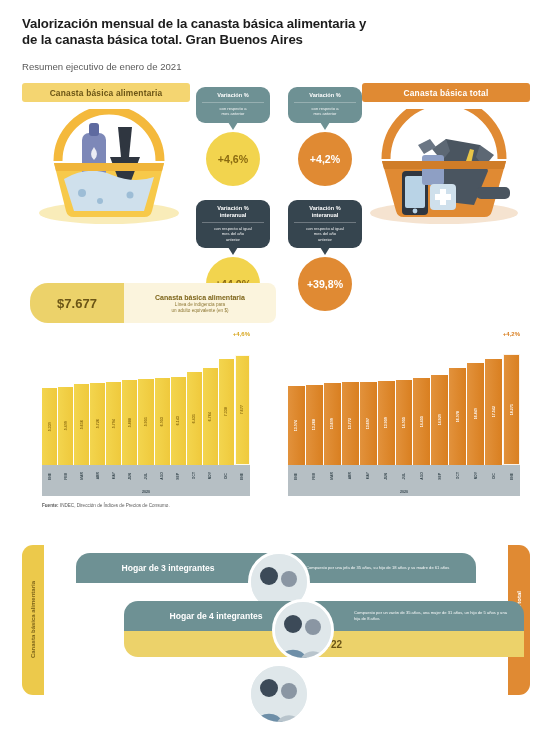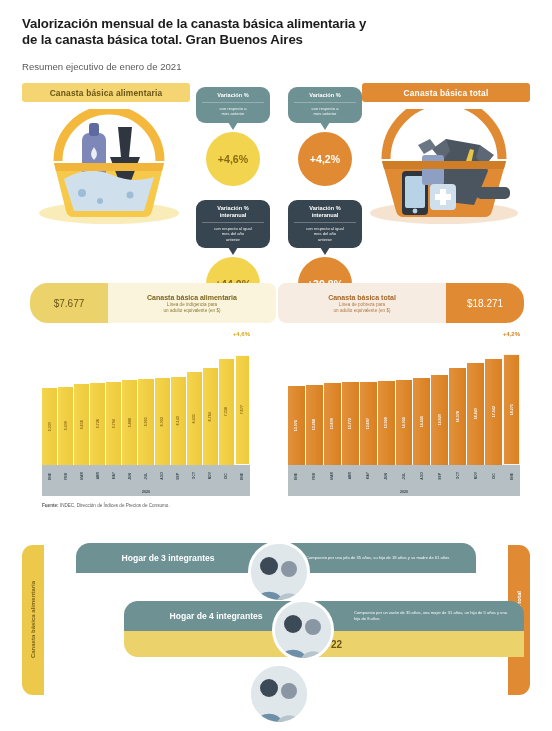--- a/index.html
+++ b/index.html
@@ -64,22 +64,22 @@
     font-size:10.6px;font-weight:bold;
   }
   .circ.yel{background:#f2d44e;color:#8a6a10;}
   .circ.ora{background:#e08a33;color:#ffffff;}
 
   
   .vcard{position:absolute;height:40px;display:flex;align-items:stretch;}
   .vcard.left{left:30px;width:246px;}
   .vcard.right{right:28px;width:246px;}
   .vamt{
-    width:78px;display:flex;align-items:center;justify-content:center;
-    font-size:10px;font-weight:normal;
+    width:94px;display:flex;align-items:center;justify-content:center;
+    font-size:13px;font-weight:bold;
   }
   .vtxt{flex:1;display:flex;flex-direction:column;align-items:center;
     justify-content:center;text-align:center;padding:0 6px;}
   .vtxt .vt{font-size:7px;font-weight:bold;line-height:9px;}
   .vtxt .vd{font-size:4.6px;line-height:6px;opacity:.85;}
 
   .vcard.left .vamt{background:#ecd26a;color:#6b5516;
     border-radius:18px 0 0 18px;}
   .vcard.left .vtxt{background:#fbf4dd;color:#7d6419;border-radius:0 8px 8px 0;}
   .vcard.right .vamt{background:#e08a33;color:#ffffff;
@@ -234,27 +234,20 @@
     </div>
     <style>.col.c1,.col.c2{top:4px}</style>
 
     <div class="vcard left" style="top:200px">
       <div class="vamt">$7.677</div>
       <div class="vtxt">
         <span class="vt">Canasta básica alimentaria</span>
         <span class="vd">Línea de indigencia para<br>un adulto equivalente (en $)</span>
       </div>
     </div>
-    <div class="vcard right" style="top:200px">
-      <div class="vamt">$18.271</div>
-      <div class="vtxt">
-        <span class="vt">Canasta básica total</span>
-        <span class="vd">Línea de pobreza para<br>un adulto equivalente (en $)</span>
-      </div>
-    </div>
   </div>
 
   <div class="charts">
     <div class="chart left" style="top:14px">
       <div class="arrowtag">+4,6%</div>
       <div class="plot">
           <div class="bar">
             <div class="bfill" style="height: 77px;">
               <span class="blab">5.330</span>
             </div>
@@ -488,21 +481,21 @@
   </div>
 
   <div class="hh">
     <div class="sidetab l">
       <span>Canasta básica alimentaria</span>
     </div>
     <div class="sidetab r">
       <span>Canasta básica total</span>
     </div>
     <div id="hh-rows">
-        <div class="hrow" style="top: 20px;">
+        <div class="hrow" style="top: 30px;">
           <div class="top">
             <div class="lbl">Hogar de 3 integrantes</div>
             <div class="desc">Compuesto por una jefa de 35 años, su hijo de 18 años y su madre de 61 años</div>
           </div>
           <div class="ava"><svg viewBox="0 0 56 56" width="56" height="56">
               <circle cx="28" cy="28" r="28" fill="#dfe7ea"></circle>
               <circle cx="18" cy="22" r="9" fill="#3c4a58"></circle>
               <path d="M4 56 a16 16 0 0 1 28 0z" fill="#6e8fa8"></path>
               <circle cx="38" cy="25" r="8" fill="#8a96a3"></circle>
               <path d="M26 56 a14 14 0 0 1 24 0z" fill="#b8c4cc"></path>

